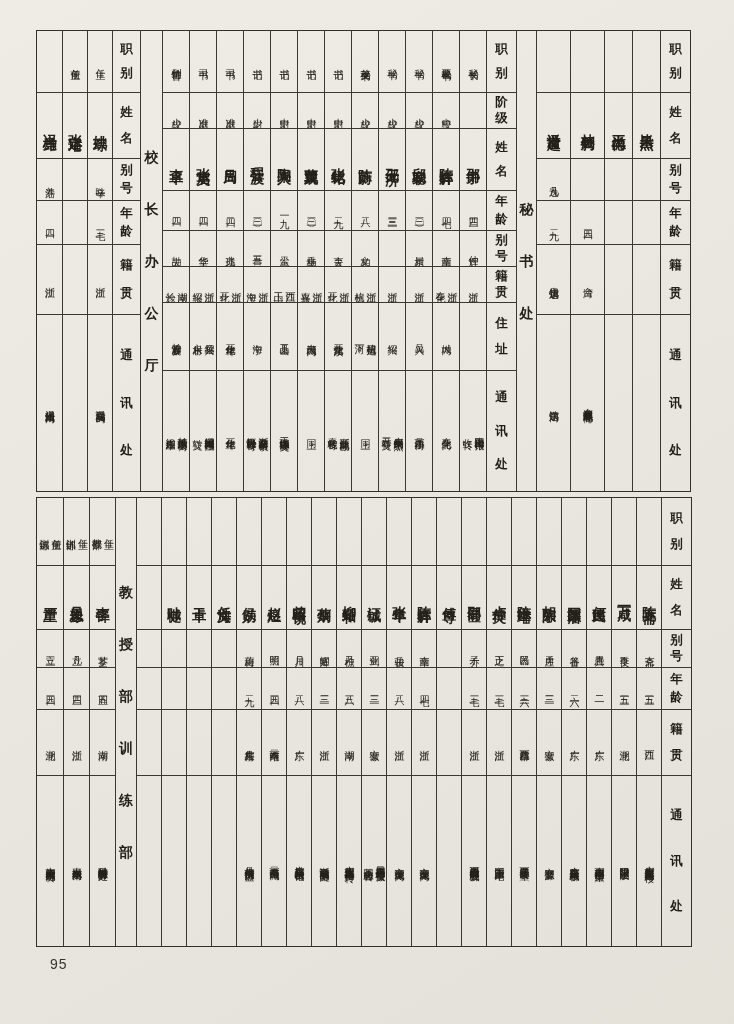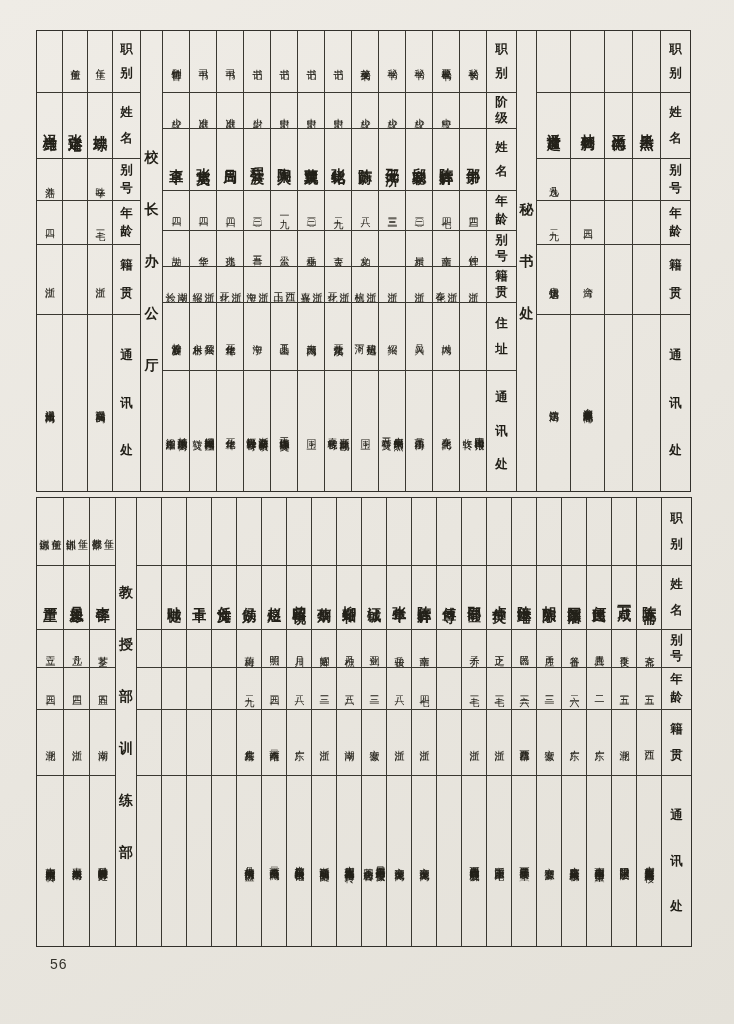--- a/index.html
+++ b/index.html
@@ -1155,14 +1155,14 @@
           </div>
           <div class="vcell" style="height: 66px;">
             <span class="vtxt">湖北</span>
           </div>
           <div class="vcell" style="height: 170px;">
             <span class="vtxt">南京门帘桥东天书院转</span>
           </div>
         </div>
       </div>
     </div>
-  <div class="page-number">56</div>
+  <div class="page-number">95</div>
 </div>
 
 </body></html>

